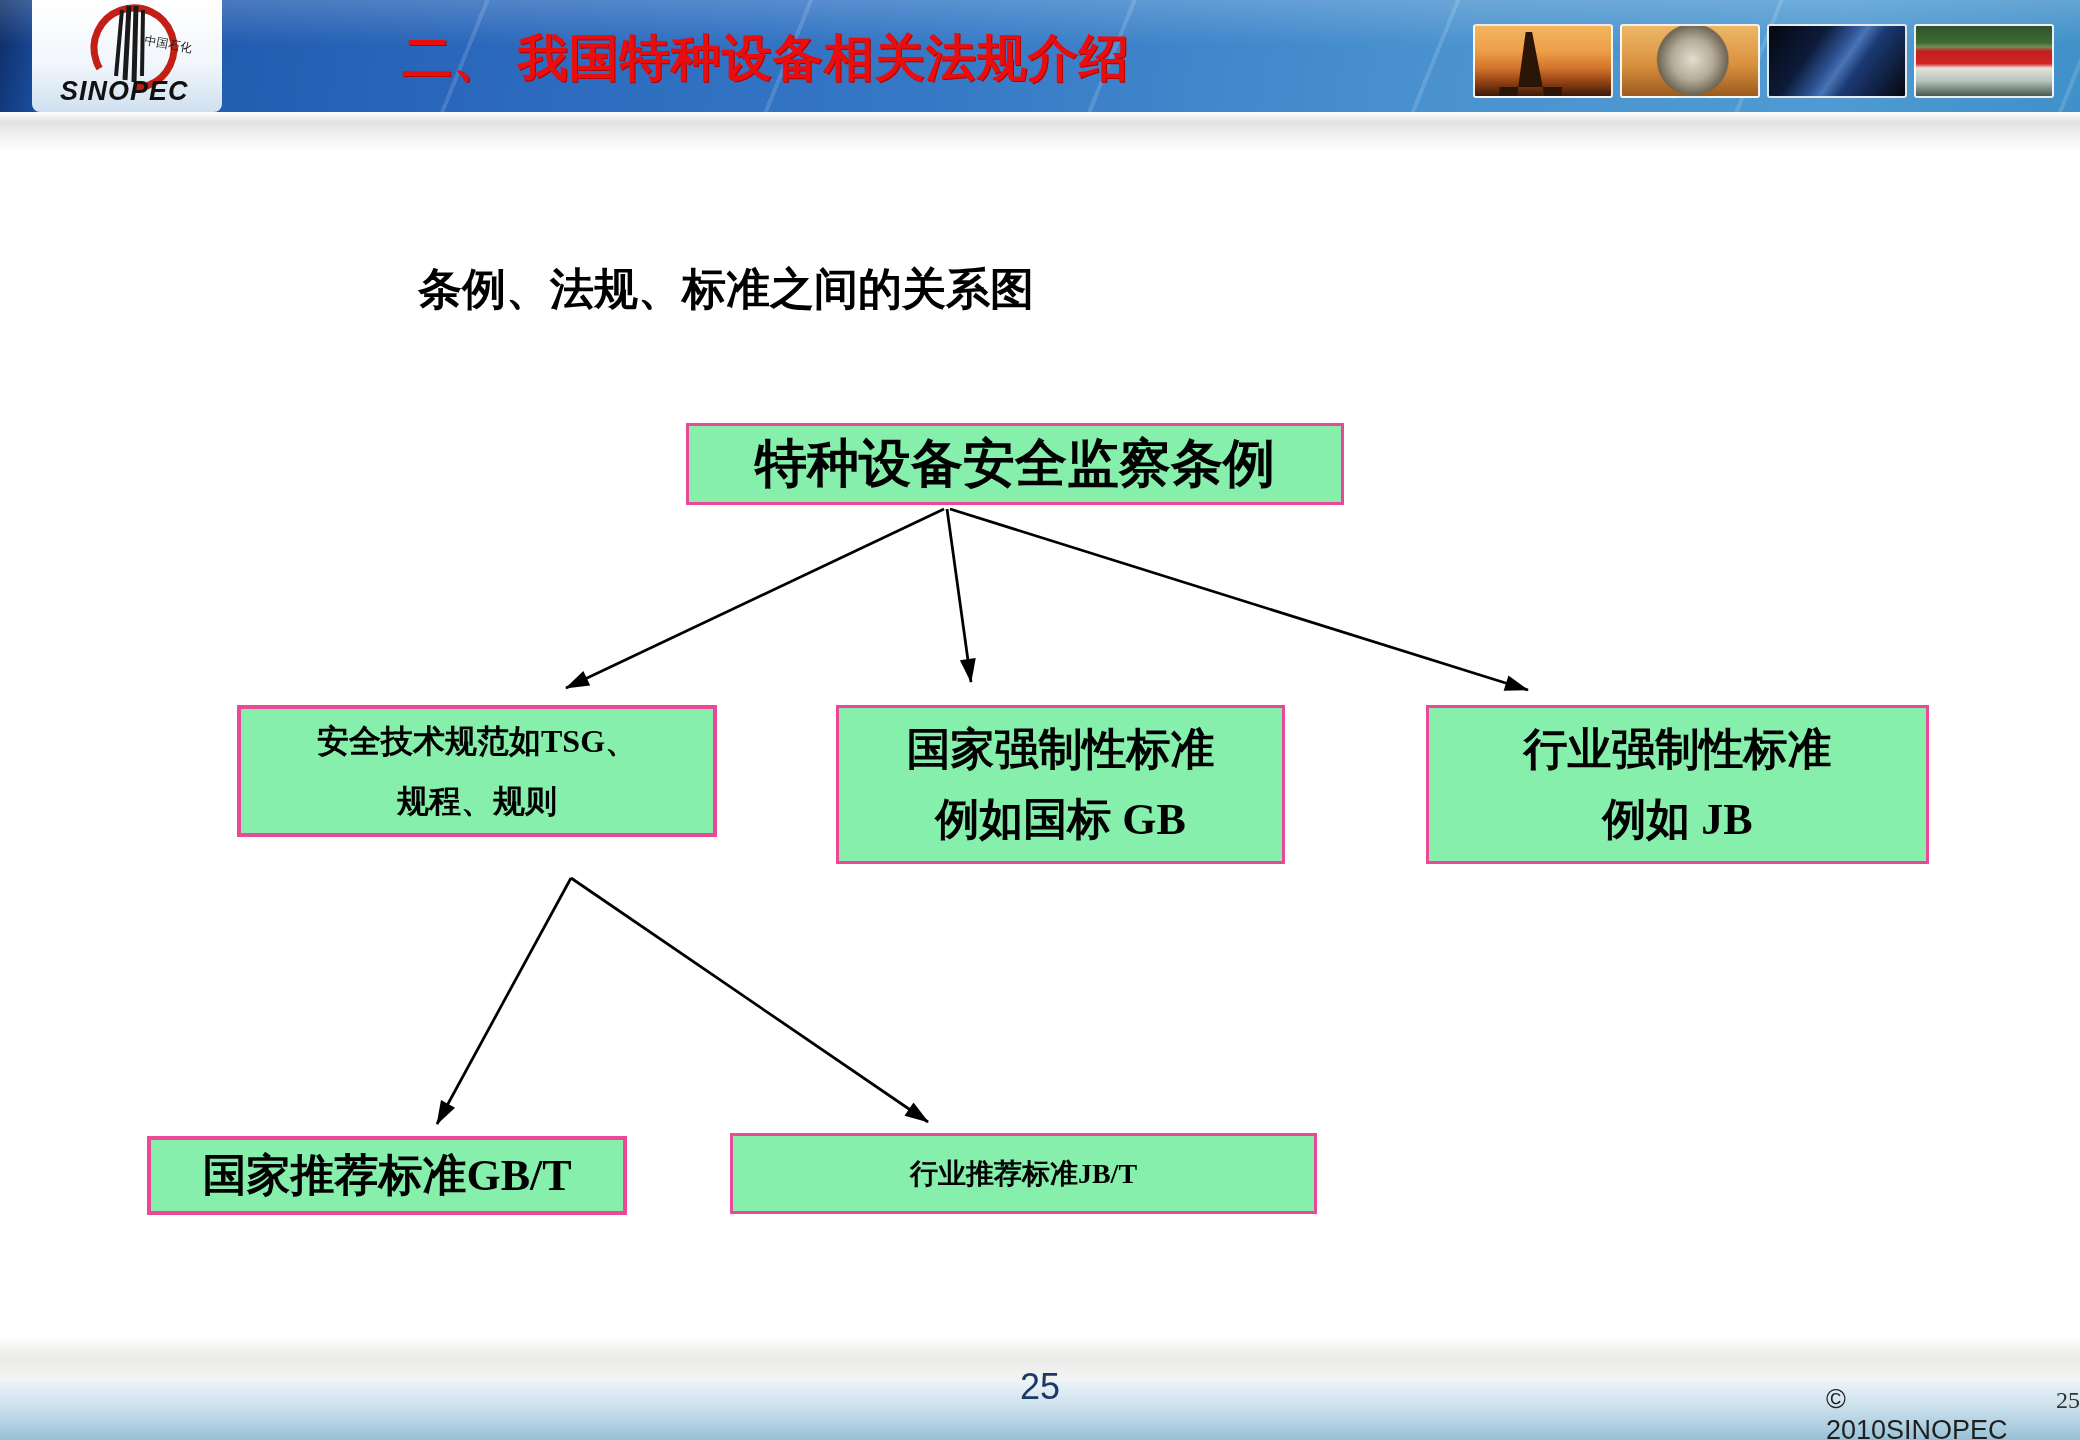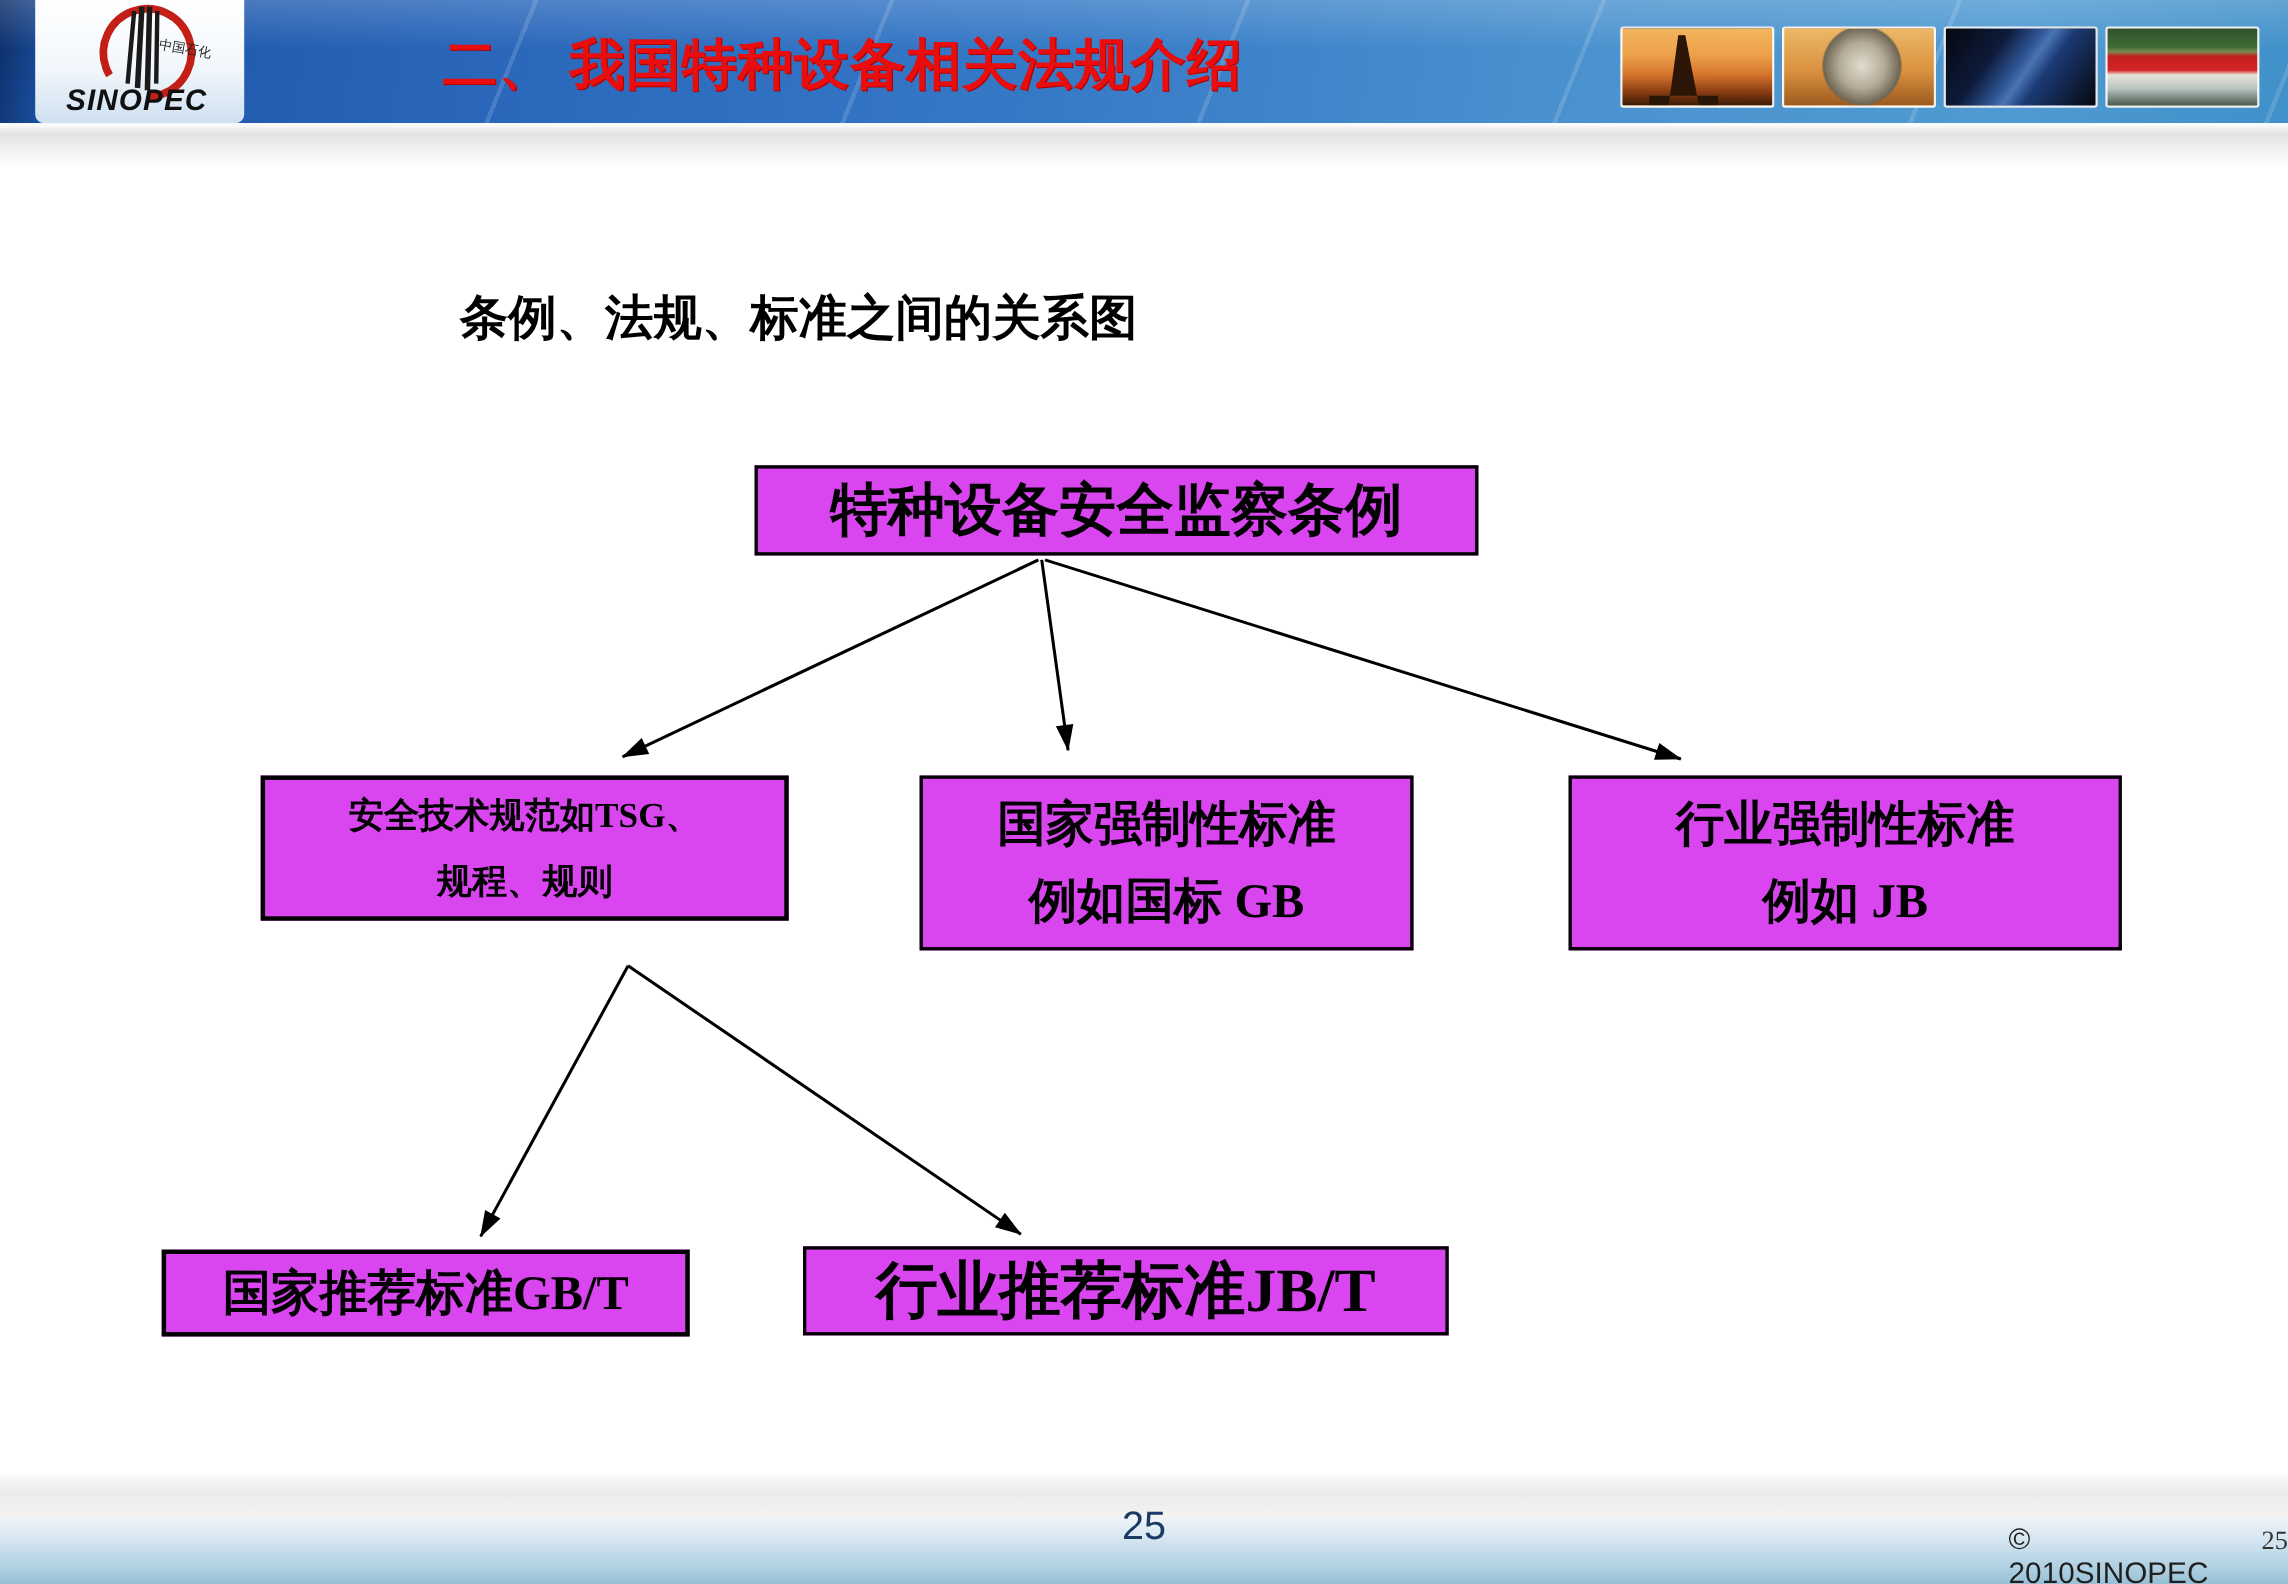--- a/index.html
+++ b/index.html
@@ -57,31 +57,31 @@
   }
 
   
   .subtitle {
     position: absolute; left: 418px; top: 260px;
     font-size: 44px; font-weight: bold; color: #000;
     font-family: "Liberation Serif", serif; white-space: nowrap;
   }
   .connectors { position: absolute; left: 0; top: 0; width: 2080px; height: 1440px; pointer-events: none; }
   .node {
-    position: absolute; background: #d946ef; border: 3px solid #000000;
+    position: absolute; background: #86efac; border: 3px solid #ec4899;
     display: flex; flex-direction: column; align-items: center; justify-content: center;
     font-weight: bold; color: #000; text-align: right; white-space: nowrap;
     font-family: "Liberation Serif", serif;
   }
   .node-root  { left: 686px;  top: 423px;  width: 658px; height: 82px;  font-size: 52px; border-width: 3px; }
   .node-tsg   { left: 237px;  top: 705px;  width: 480px; height: 132px; font-size: 32px; line-height: 60px; border-width: 4px; }
   .node-gb    { left: 836px;  top: 705px;  width: 449px; height: 159px; font-size: 44px; justify-content: space-evenly; }
   .node-jb    { left: 1426px; top: 705px;  width: 503px; height: 159px; font-size: 44px; justify-content: space-evenly; }
   .node-gbt   { left: 147px;  top: 1136px; width: 480px; height: 79px;  font-size: 44px; border-width: 4px; }
-  .node-jbt   { left: 730px;  top: 1133px; width: 587px; height: 81px;  font-size: 56px; }
+  .node-jbt   { left: 730px;  top: 1133px; width: 587px; height: 81px;  font-size: 28px; }
 
   
   .footer-gray {
     position: absolute; left: 0; top: 1340px; width: 2080px; height: 40px;
     background: linear-gradient(180deg, #fbfbfb 0%, #ebebe9 45%, #f3f3f1 100%);
   }
   .footer-blue {
     position: absolute; left: 0; top: 1380px; width: 2080px; height: 60px;
     background: linear-gradient(180deg, #eef4f9 0%, #cfe2ee 40%, #abcde0 80%, #96c0d4 100%);
   }

